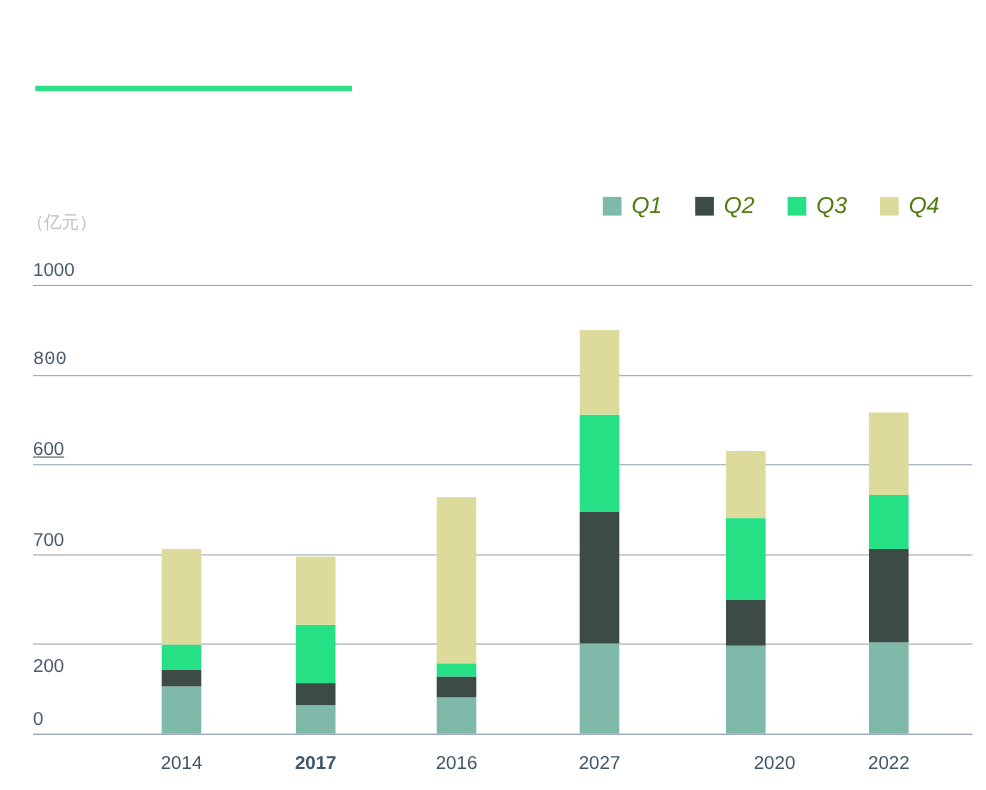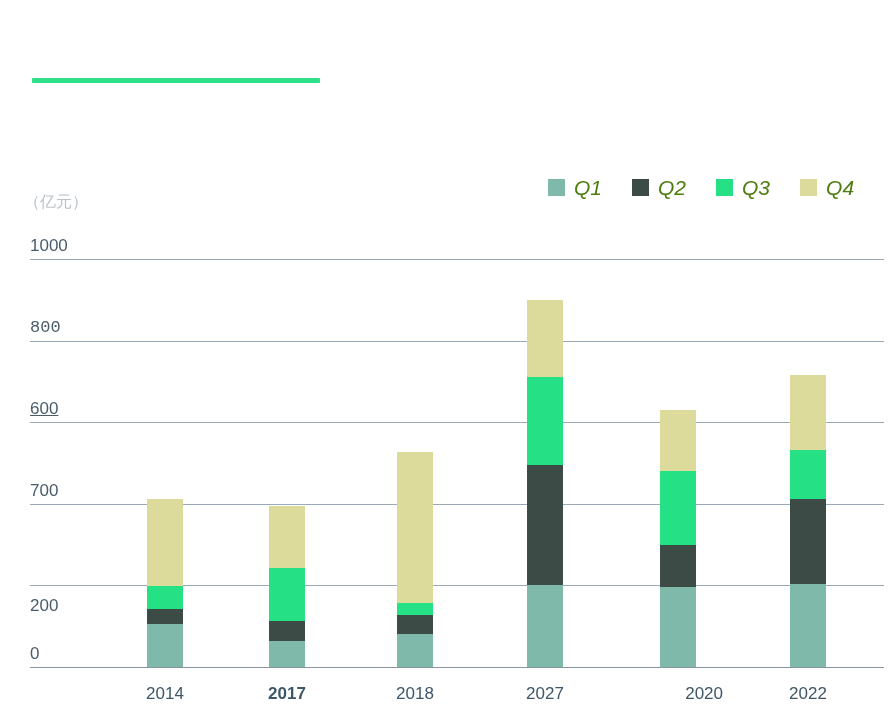--- a/index.html
+++ b/index.html
@@ -209,18 +209,18 @@
       <div class="bar" style="left: 790px; top: 0px; height: 663px;">
         <div class="seg" style="top: 580.176px; height: 82.824px; background: rgb(127, 185, 169);"></div>
         <div class="seg" style="top: 495.312px; height: 84.864px; background: rgb(61, 75, 70);"></div>
         <div class="seg" style="top: 446.352px; height: 48.96px; background: rgb(37, 224, 133);"></div>
         <div class="seg" style="top: 371.28px; height: 75.072px; background: rgb(220, 219, 156);"></div>
       </div>
     </div>
   <div id="xtick-root">
       <div class="xtick" style="left: 120px;">2014</div>
       <div class="xtick" style="left: 242px; font-weight: bold;">2017</div>
-      <div class="xtick" style="left: 370px;">2018</div>
+      <div class="xtick" style="left: 370px;">2016</div>
       <div class="xtick" style="left: 500px;">2027</div>
       <div class="xtick" style="left: 633px; text-align: right;">2020</div>
       <div class="xtick" style="left: 763px;">2022</div>
     </div>
 </div>
 
 </body></html>

